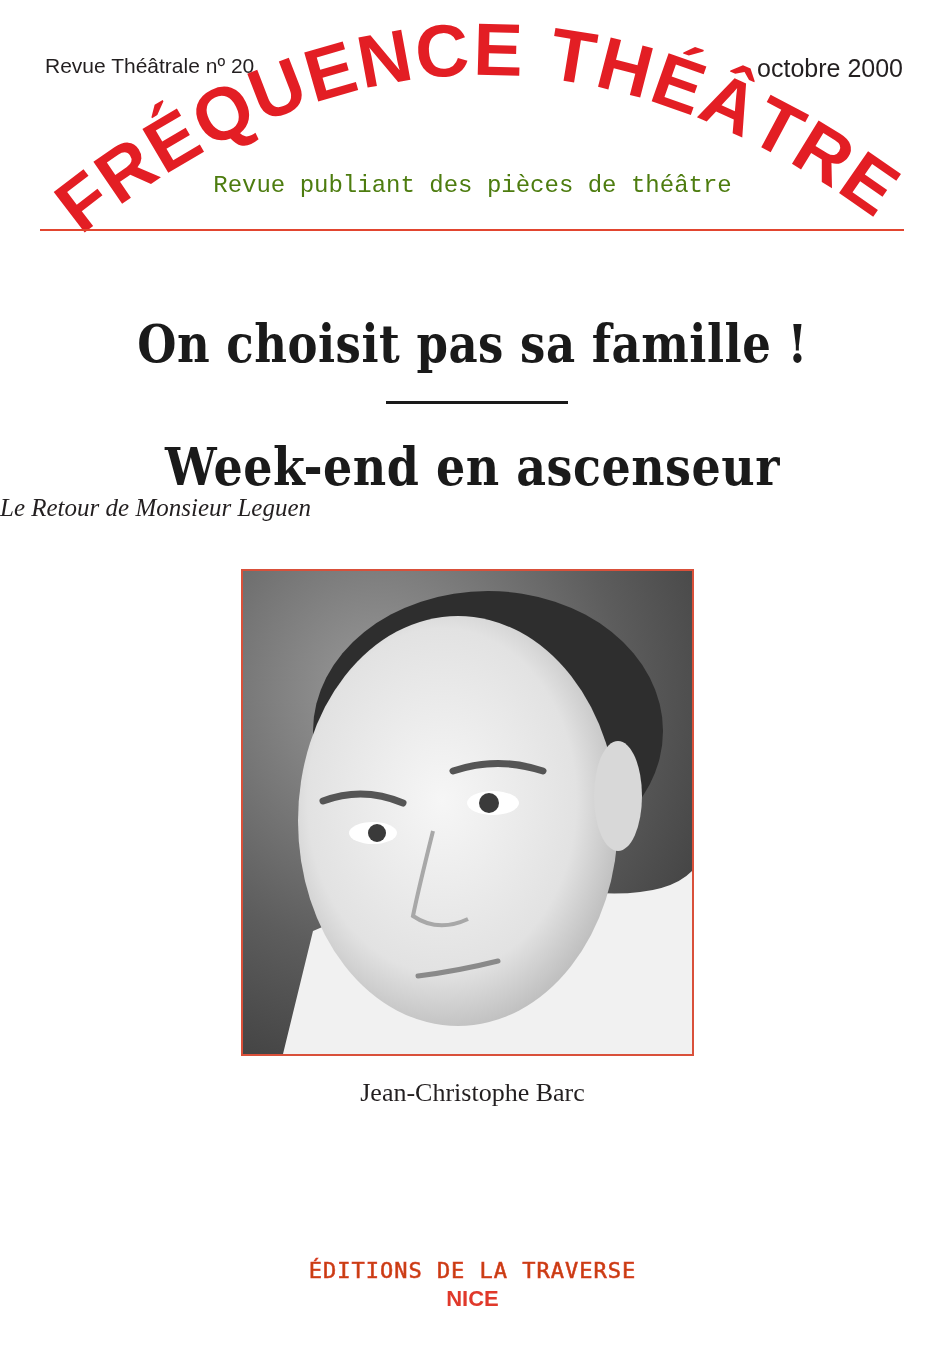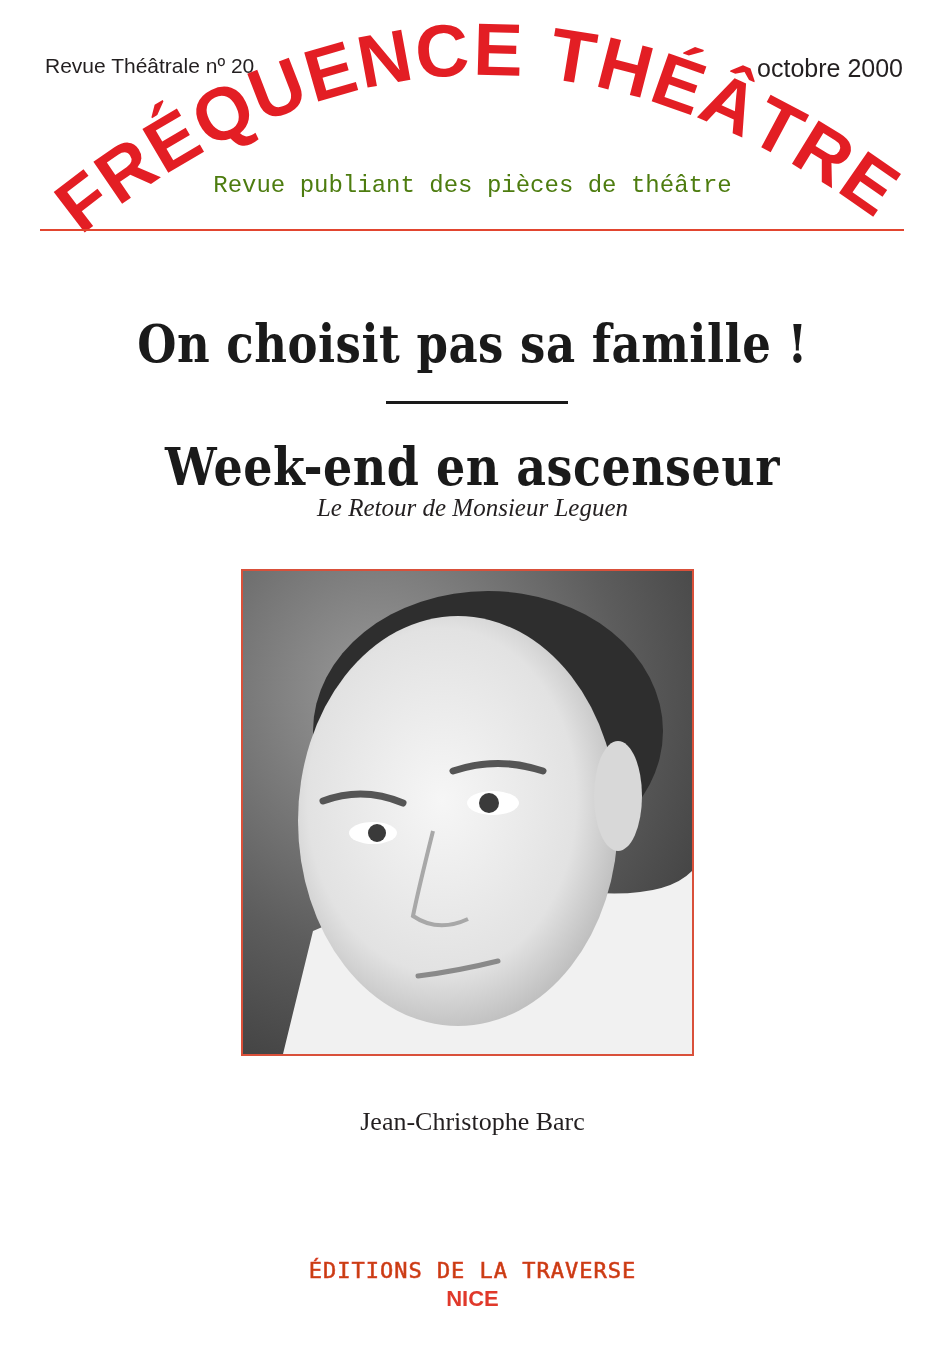--- a/index.html
+++ b/index.html
@@ -6,24 +6,24 @@
   body { width: 945px; height: 1362px; position: relative; overflow: hidden; font-family: "Liberation Serif", serif; }
   .meta-left { position: absolute; left: 45px; top: 54px; font-family: "Liberation Sans", sans-serif; font-size: 21px; color: #231f20; }
   .meta-right { position: absolute; right: 42px; top: 54px; font-family: "Liberation Sans", sans-serif; font-size: 25px; color: #231f20; }
   .arc-title { position: absolute; left: 0; top: 0; width: 945px; height: 240px; }
   .subtitle { position: absolute; left: 0; width: 945px; top: 172px; text-align: center; font-family: Liberation Mono, monospace; font-size: 24px; color: #4d7c0f; }
   .rule-red { position: absolute; left: 40px; width: 864px; top: 229px; height: 2px; background: #e2452f; }
   .play-title { position: absolute; left: 0; width: 945px; text-align: center; font-family: "DejaVu Serif", serif; font-weight: bold; color: #1a1a1a; letter-spacing: 0.5px; transform: scaleY(1.15); }
   .play1 { top: 318px; font-size: 45px; }
   .divider { position: absolute; left: 386px; width: 182px; top: 401px; height: 3px; background: #1a1a1a; }
   .play2 { top: 440px; font-size: 46px; }
-  .play2-sub { position: absolute; left: 0; width: 945px; top: 494px; text-align: center; font-family: "Liberation Serif", serif; font-style: italic; font-size: 25px; color: #231f20; }
+  .play2-sub { position: absolute; left: 0; width: 945px; top: 494px; font-family: "Liberation Serif", serif; font-style: italic; font-size: 25px; color: #231f20; }
   .photo-frame { position: absolute; left: 241px; top: 569px; width: 453px; height: 487px; border: 2px solid #d9503a; box-sizing: border-box; overflow: hidden; background: #6a6a6a; }
   .photo-frame svg { display: block; }
-  .author { position: absolute; left: 0; width: 945px; top: 1078px; text-align: center; font-family: "Liberation Serif", serif; font-size: 26px; color: #231f20; margin-top: 29px; }
+  .author { position: absolute; left: 0; width: 945px; top: 1078px; text-align: center; font-family: "Liberation Serif", serif; font-size: 26px; color: #231f20; }
   .publisher { position: absolute; left: 0; width: 945px; top: 1258px; text-align: center; font-family: "DejaVu Sans Mono", monospace; font-size: 22px; color: #c2410c; letter-spacing: 1px; -webkit-text-stroke: 0.6px #e0392b; }
   .city { position: absolute; left: 0; width: 945px; top: 1286px; text-align: center; font-family: "Liberation Sans", sans-serif; font-weight: bold; font-size: 22px; color: #e0392b; }
 </style>
 </head>
 <body>
 
 <div class="meta-left">Revue Théâtrale nº 20</div>
 <div class="meta-right">octobre 2000</div>
 
 <svg class="arc-title" viewBox="0 0 945 240" xmlns="http://www.w3.org/2000/svg">

